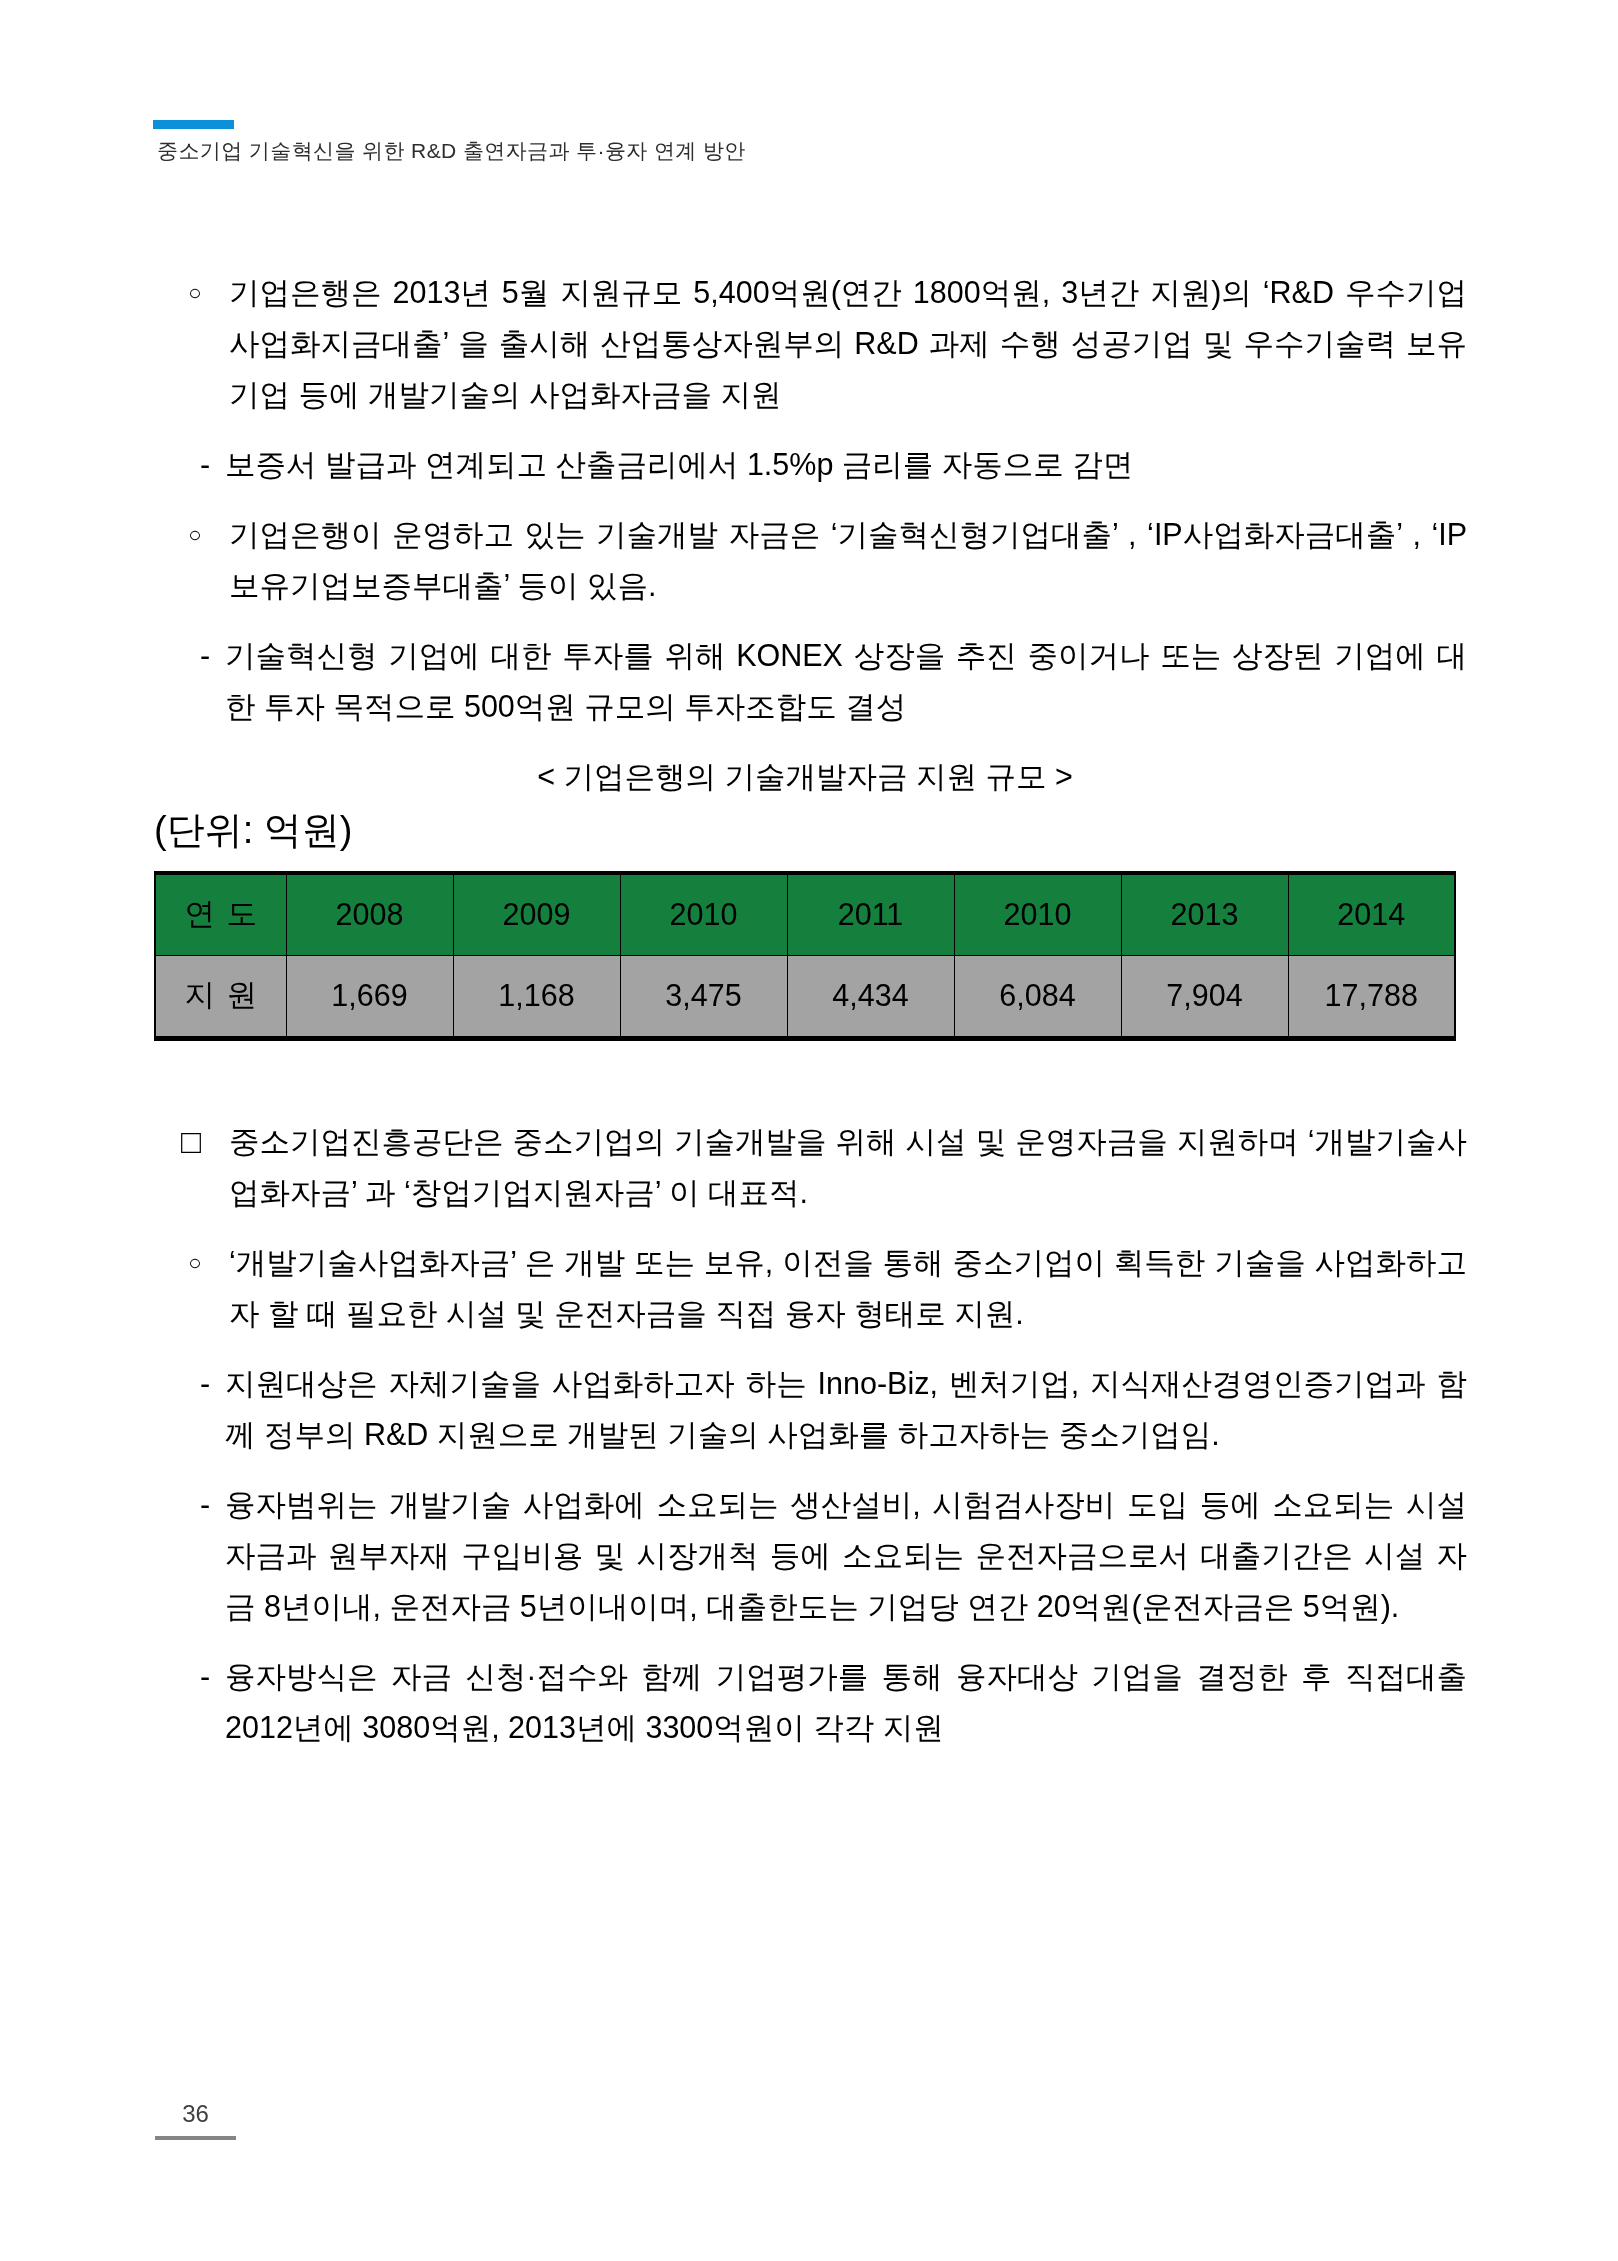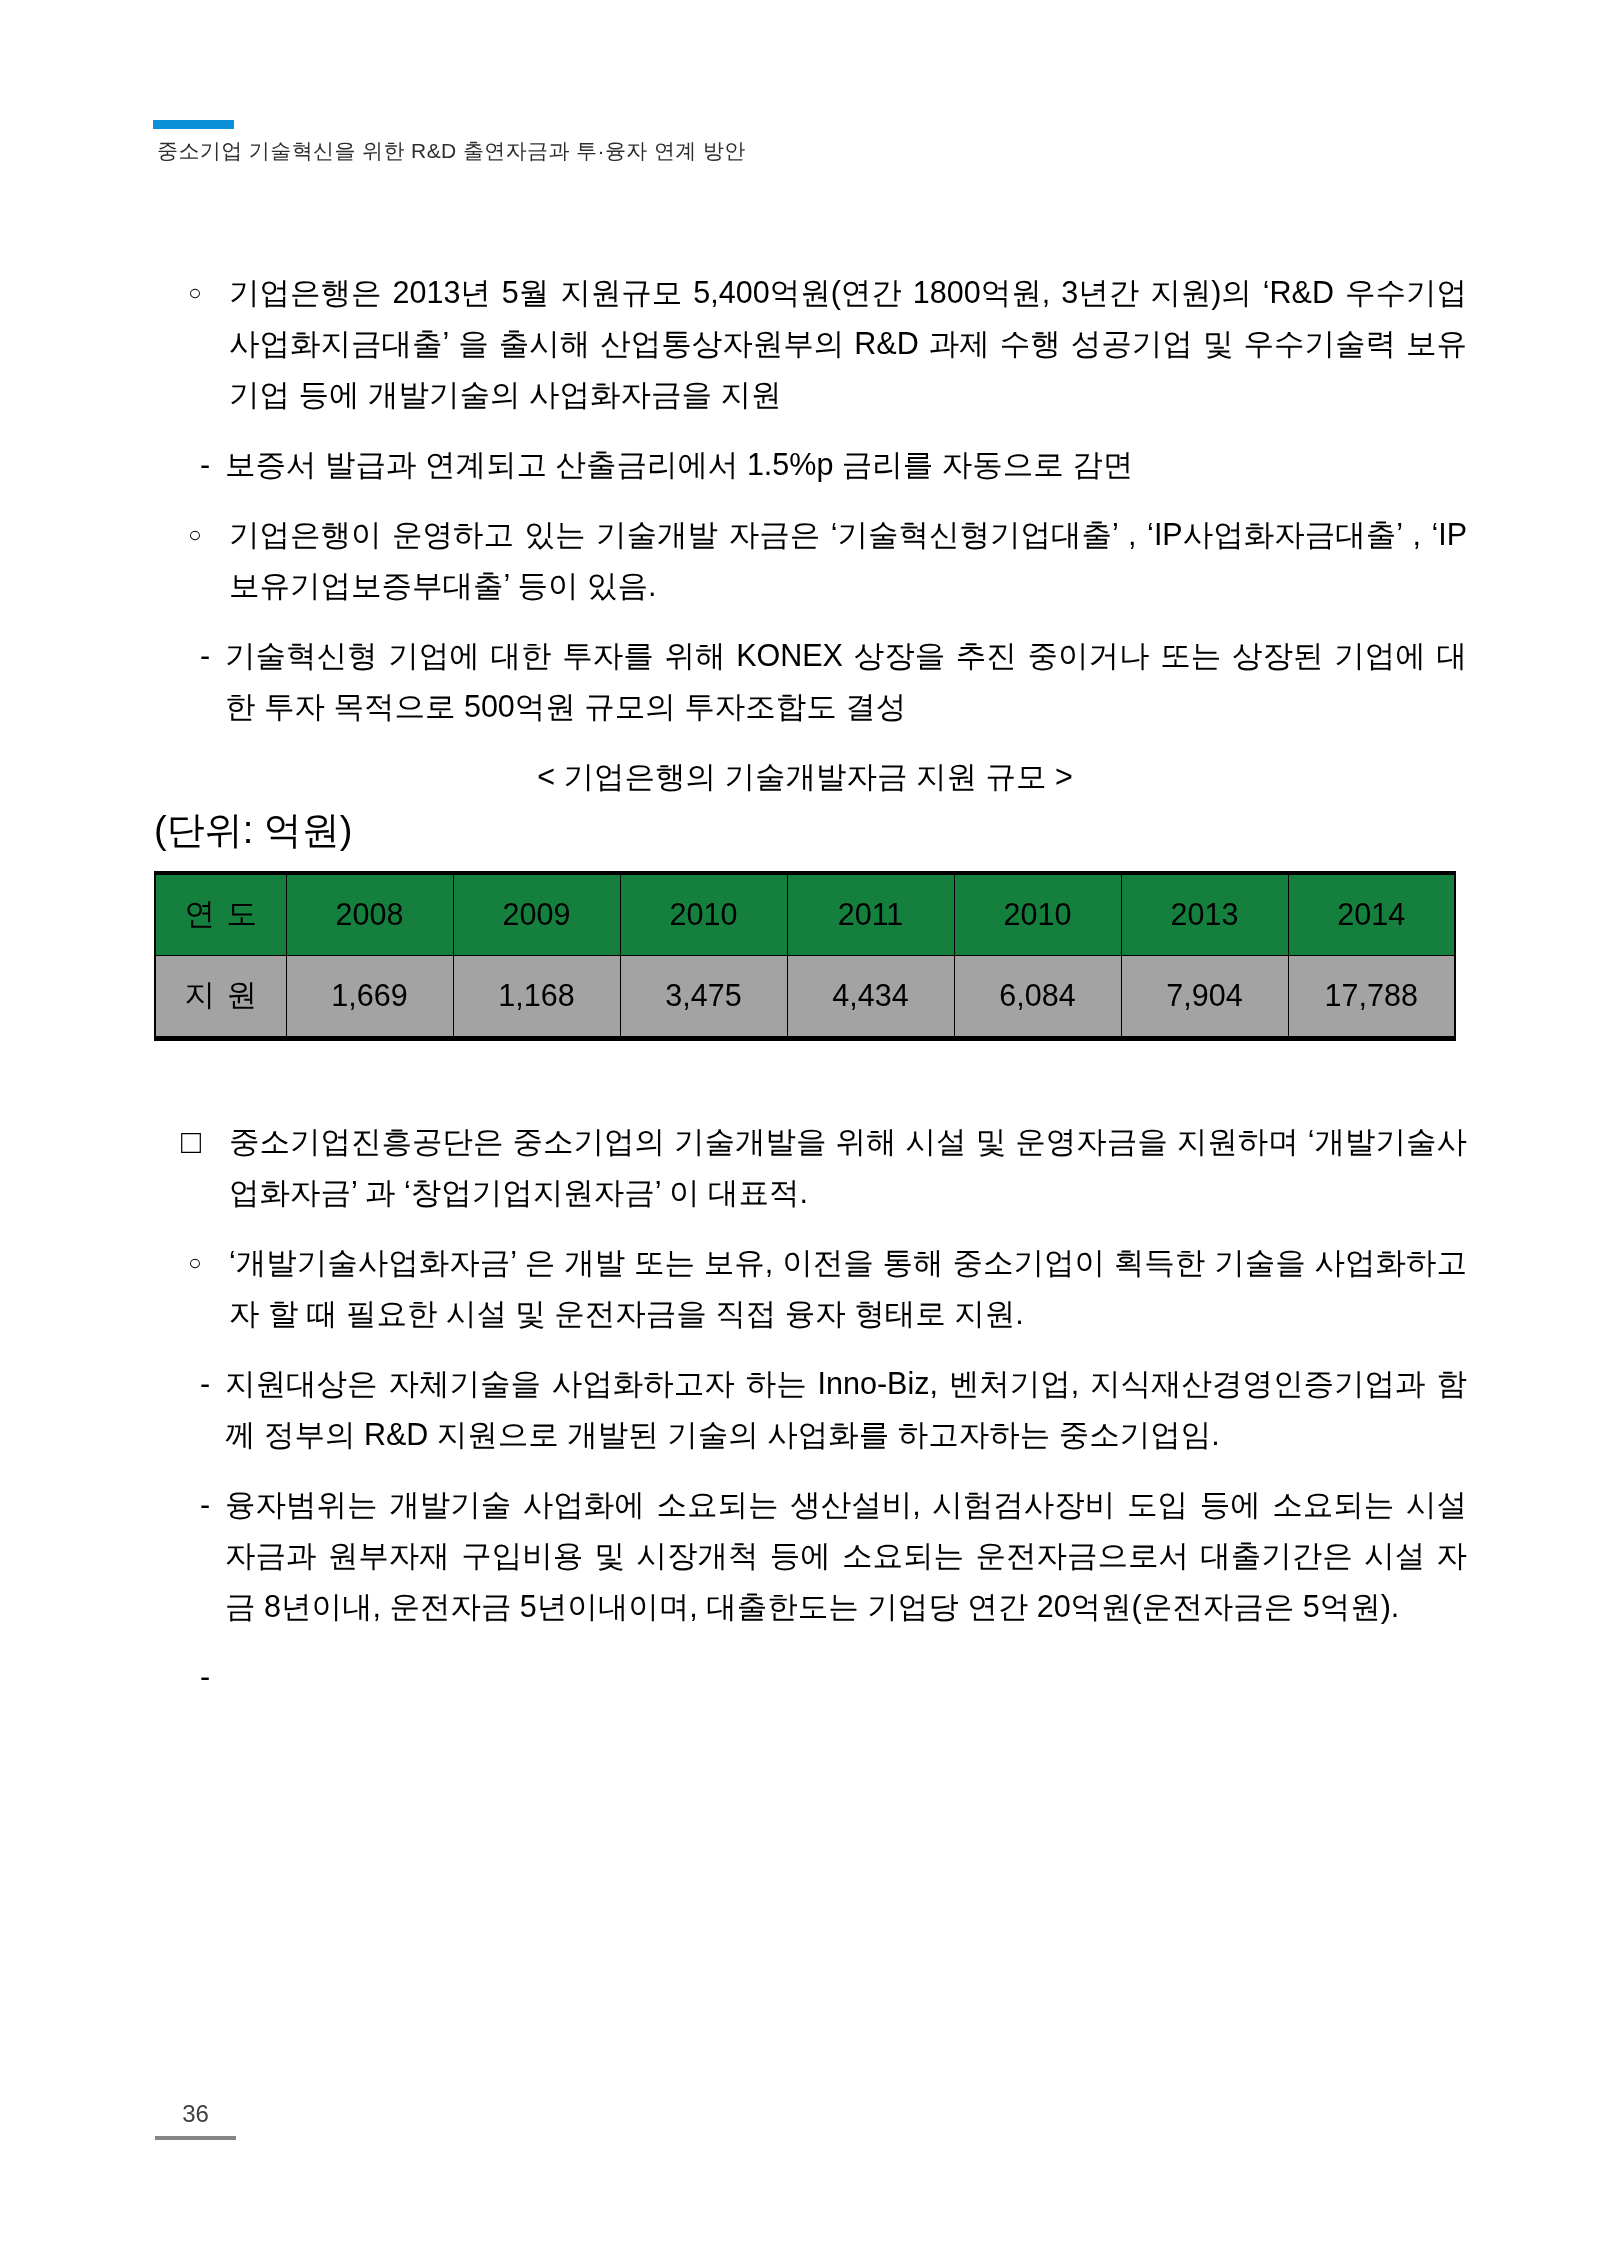--- a/index.html
+++ b/index.html
@@ -148,20 +148,21 @@
       <span>지원대상은 자체기술을 사업화하고자 하는 Inno-Biz, 벤처기업, 지식재산경영인증기업과 함께 정부의 R&amp;D 지원으로 개발된 기술의 사업화를 하고자하는 중소기업임.</span>
     </div>
 
     <div class="para l2">
       <span class="marker">-</span>
       <span>융자범위는 개발기술 사업화에 소요되는 생산설비, 시험검사장비 도입 등에 소요되는 시설자금과 원부자재 구입비용 및 시장개척 등에 소요되는 운전자금으로서 대출기간은 시설 자금 8년이내, 운전자금 5년이내이며, 대출한도는 기업당 연간 20억원(운전자금은 5억원).</span>
     </div>
 
     <div class="para l2">
       <span class="marker">-</span>
+      <span>융자방식은 자금 신청·접수와 함께 기업평가를 통해 융자대상 기업을 결정한 후 직접대출2012년에 3080억원, 2013년에 3300억원이 각각 지원</span>
     </div>
 
   </div>
 
   <div class="page-number">36</div>
   <div class="footer-rule" style="background: rgb(133, 133, 133);"></div>
 
 </div>
 
 

